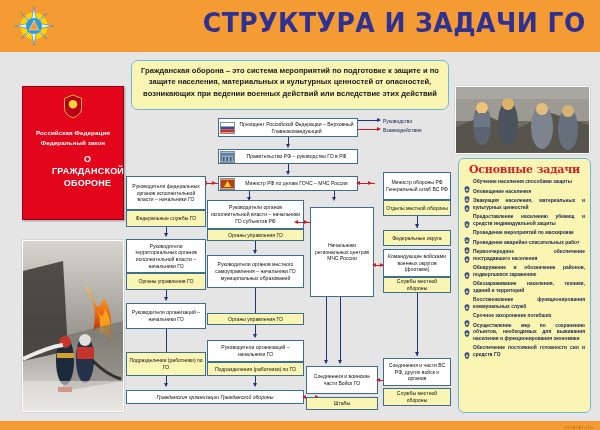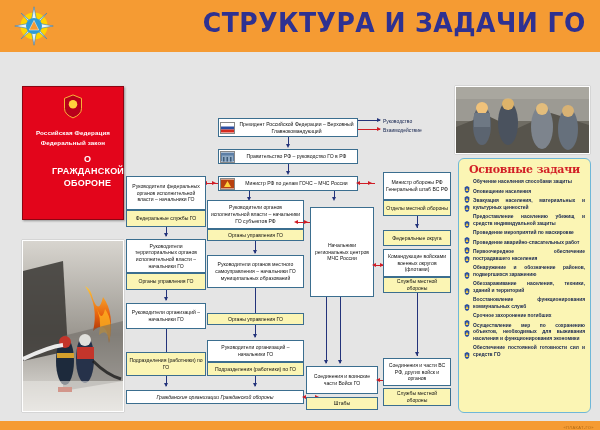--- a/index.html
+++ b/index.html
@@ -166,20 +166,21 @@
         <circle cx="86" cy="22" r="6" fill="#e3bd7c"></circle>
       </g>
       <g>
         <ellipse cx="112" cy="42" rx="10" ry="21" fill="#66707c"></ellipse>
         <circle cx="112" cy="24" r="6" fill="#d8b274"></circle>
       </g>
       <rect y="0" width="133" height="12" fill="#b6b3ab" opacity=".5"></rect>
     </svg>
   </div>
 
+  <div class="definition">Гражданская оборона – это система мероприятий по подготовке к защите и по защите населения, материальных и культурных ценностей от опасностей, возникающих при ведении военных действий или вследствие этих действий</div>
 
   <div class="legend">
     <div class="legend-row">
       <span class="legend-line ruk"></span>
       <span>Руководство</span>
     </div>
     <div class="legend-row">
       <span class="legend-line vz"></span>
       <span>Взаимодействие</span>
     </div>

